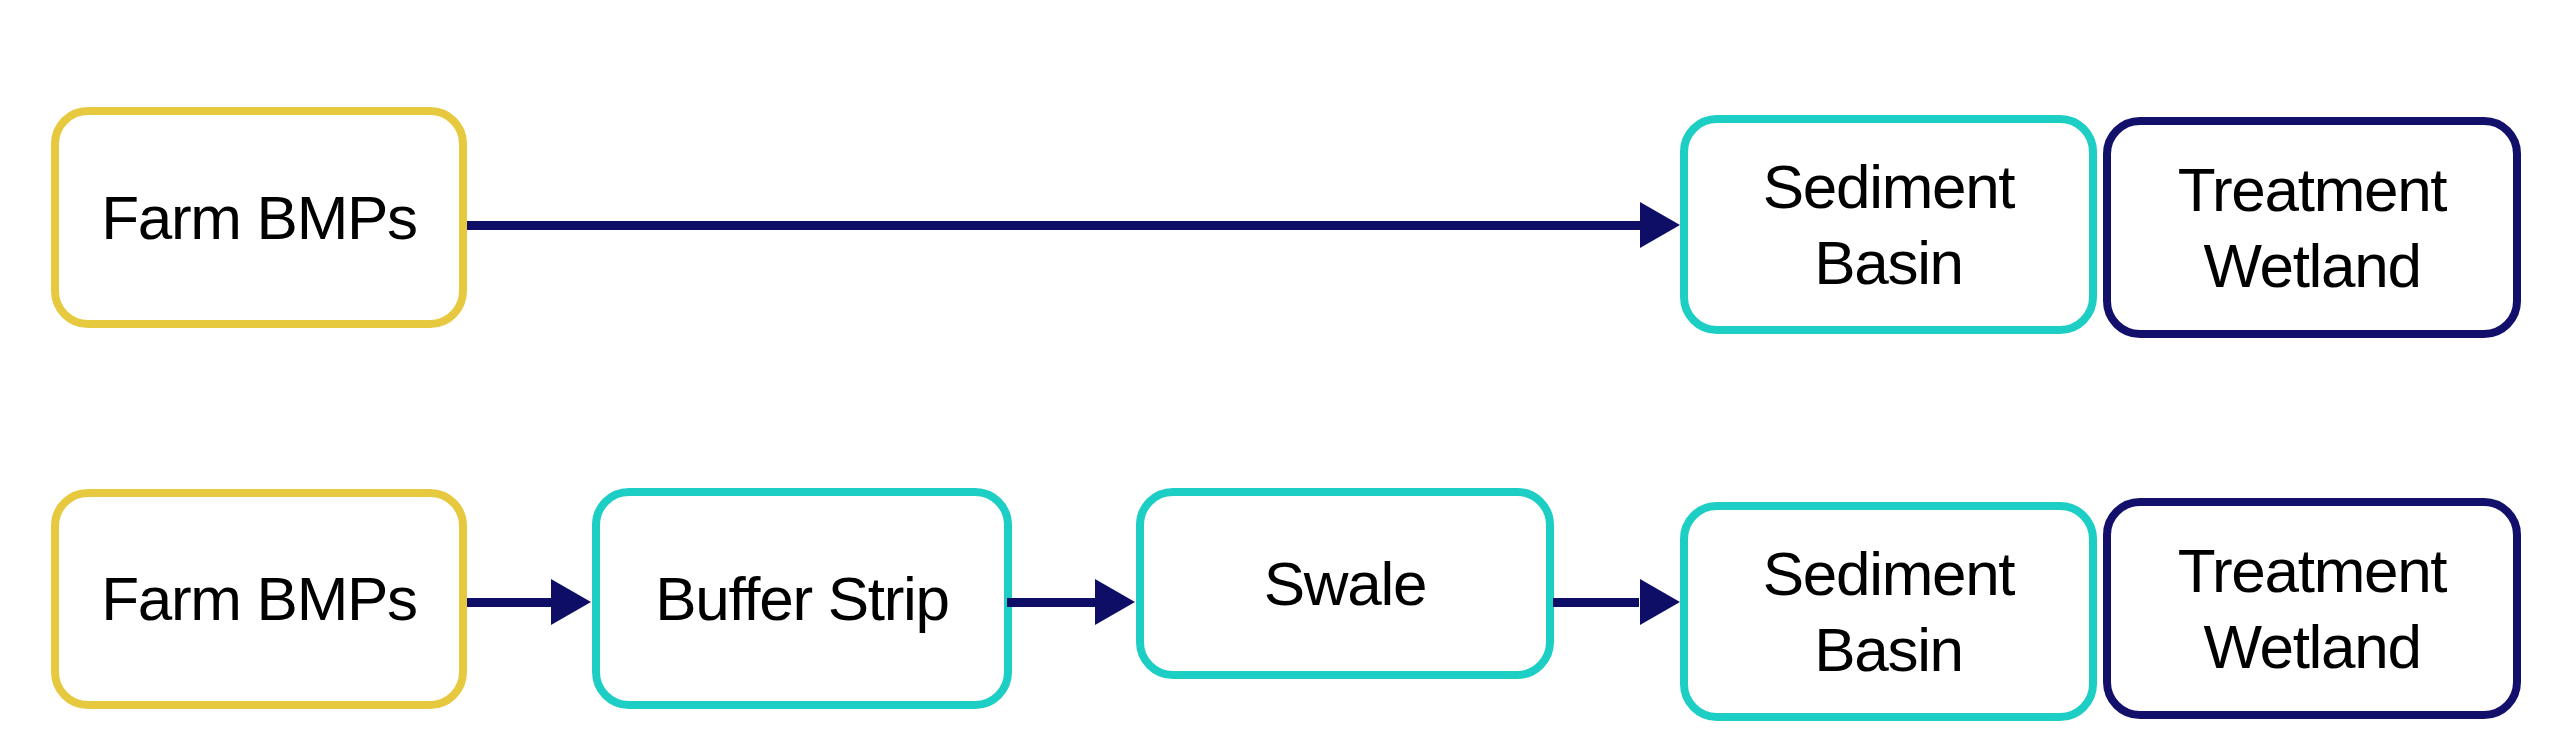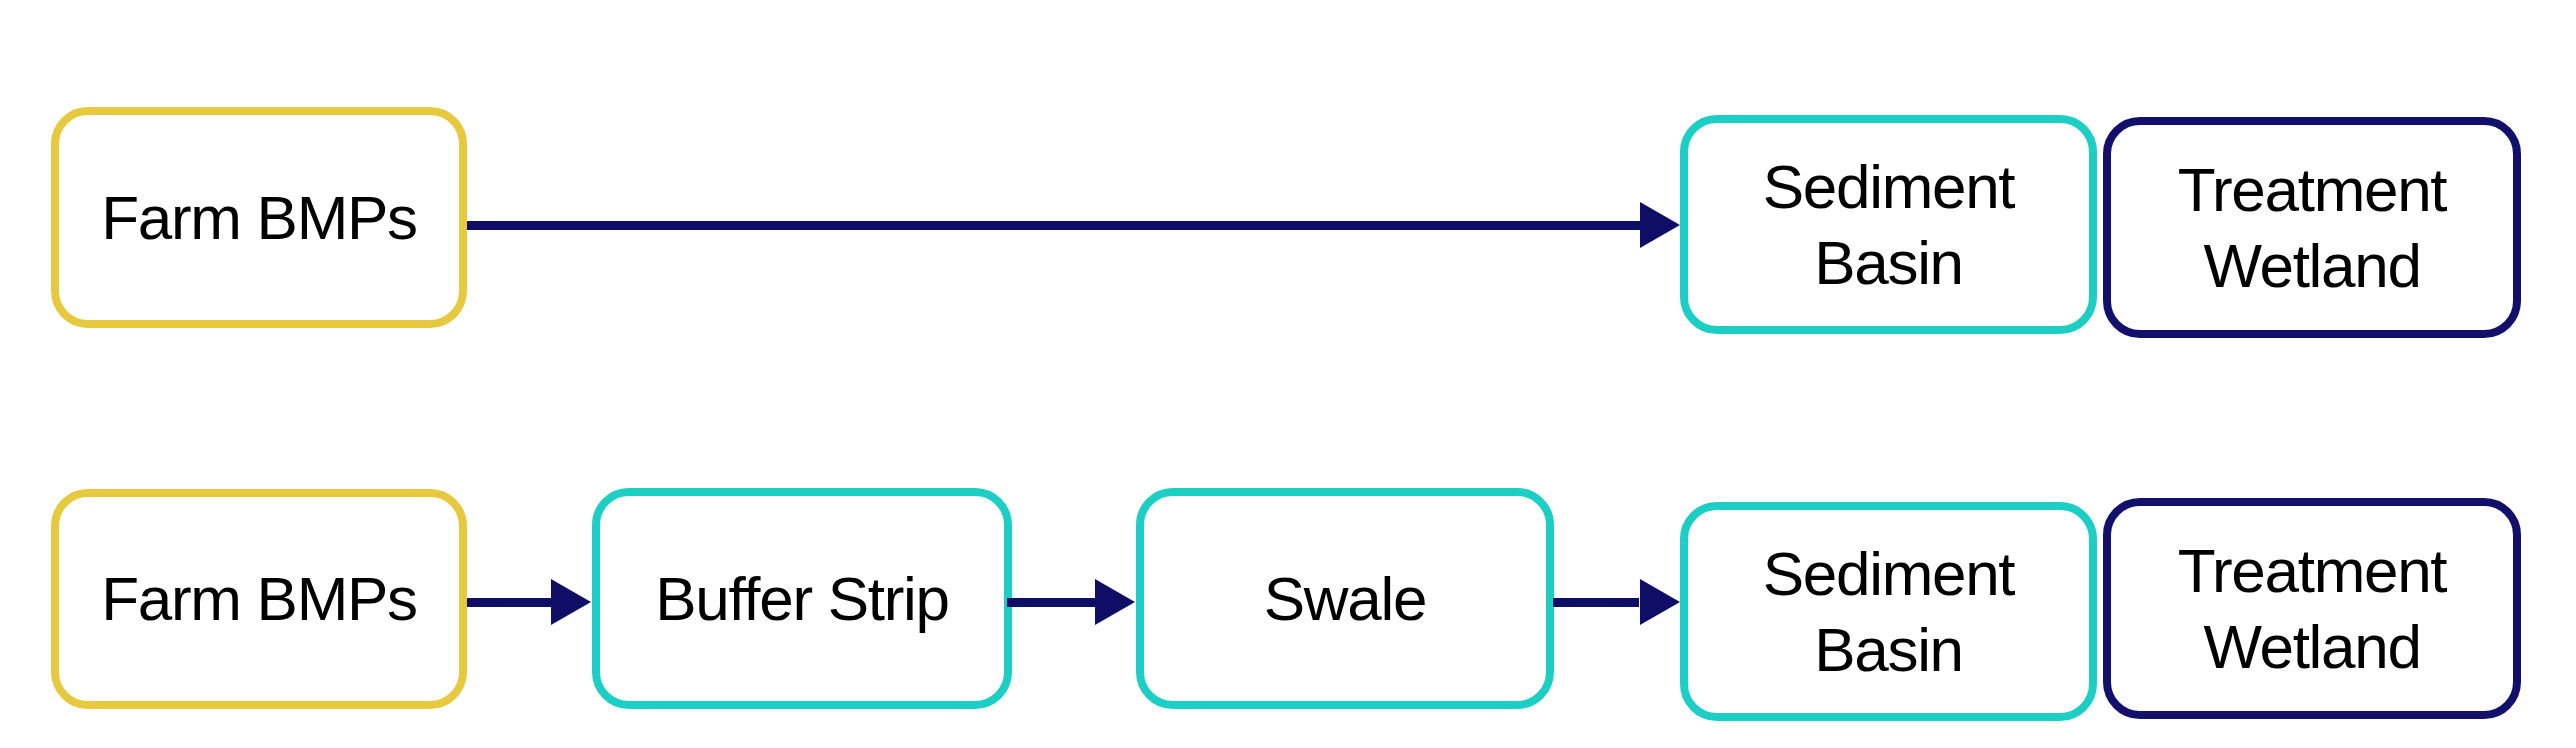--- a/index.html
+++ b/index.html
@@ -79,21 +79,21 @@
 
   <div class="node" style="left: 592px; top: 447px; width: 420px; height: 221px; border-color: rgb(29, 206, 196);">
     <span class="label">Buffer Strip</span>
   </div>
 
   <div>
     <div class="shaft" style="left: 1007px; top: 557px; width: 88px; background-color: rgb(14, 14, 102);"></div>
     <div class="head" style="left: 1095px; top: 538px; border-left-color: rgb(14, 14, 102);"></div>
   </div>
 
-  <div class="node" style="left: 1136px; top: 447px; width: 418px; height: 221px; border-color: rgb(29, 206, 196);">
+  <div class="node" style="left: 1136px; top: 447px; width: 418px; height: 191px; border-color: rgb(29, 206, 196);">
     <span class="label">Swale</span>
   </div>
 
   <div>
     <div class="shaft" style="left: 1553px; top: 557px; width: 86px; background-color: rgb(14, 14, 102);"></div>
     <div class="head" style="left: 1640px; top: 538px; border-left-color: rgb(14, 14, 102);"></div>
   </div>
 
   <div class="node" style="left: 1680px; top: 461px; width: 417px; height: 219px; border-color: rgb(29, 206, 196);">
     <span class="label">Sediment

